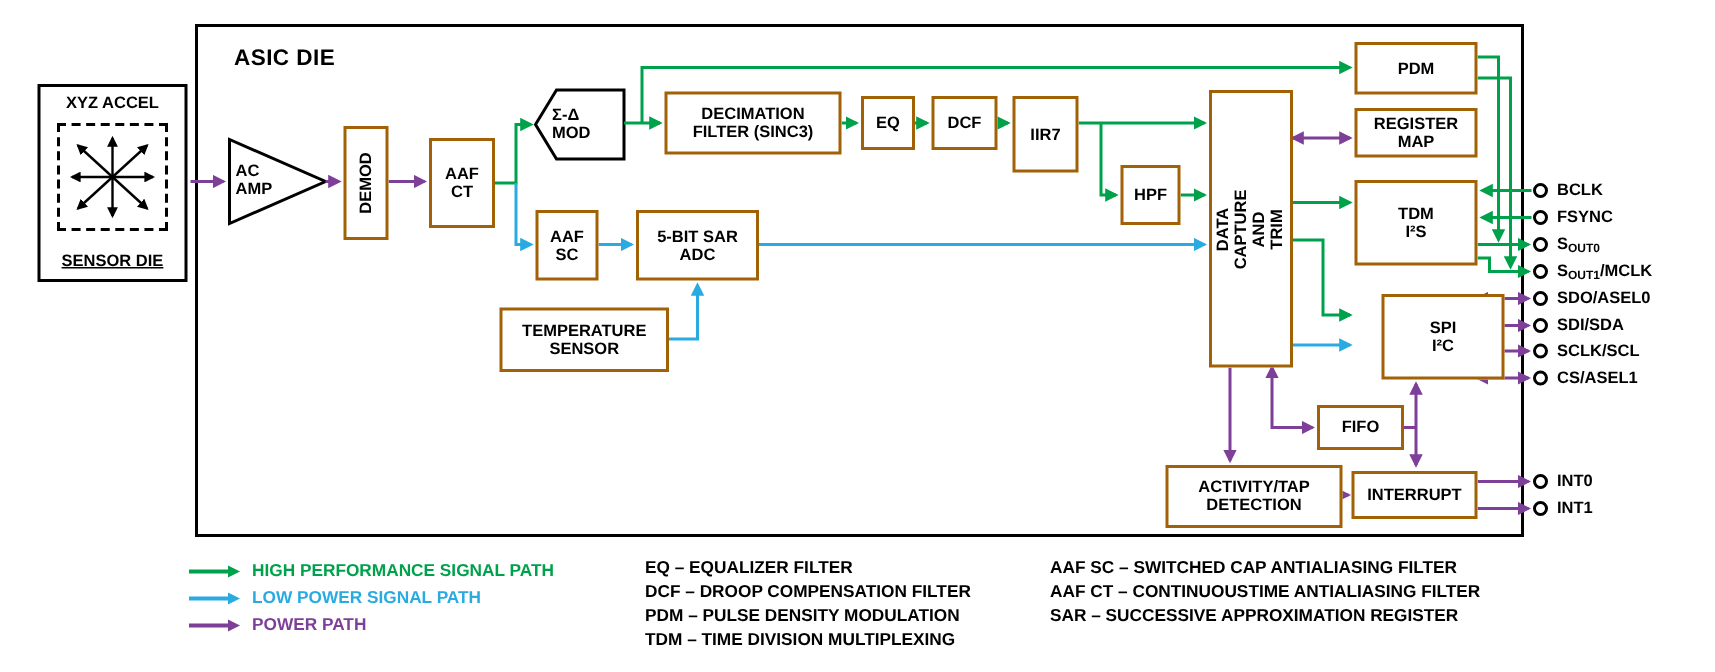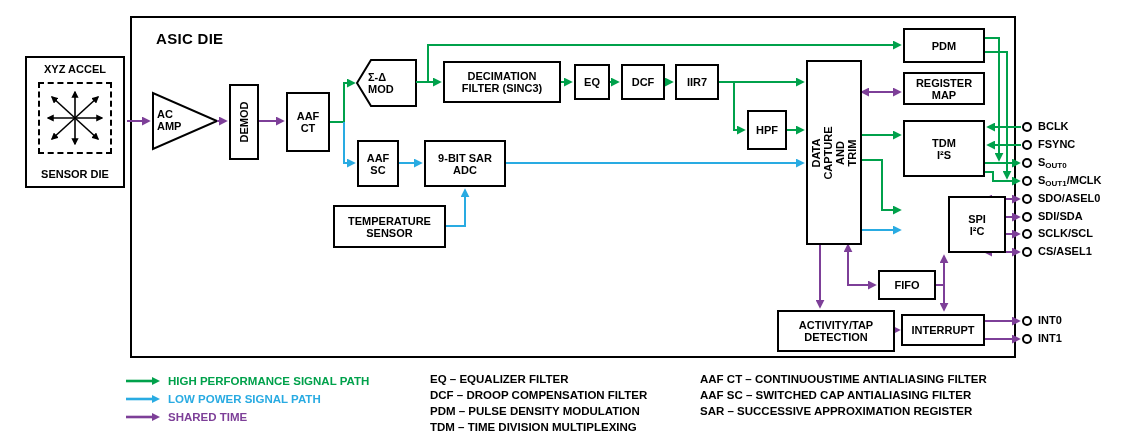--- a/index.html
+++ b/index.html
@@ -2,33 +2,33 @@
 <html><head>
 <meta charset="utf-8">
 <style>
   * { margin:0; padding:0; box-sizing:border-box; }
   html,body { background:#fff; }
   body { font-family:"Liberation Sans", sans-serif; }
   .stage { position:relative; width:1143px; height:448px; background:#fff; overflow:hidden;padding-left:24px; }
 
   .outline-box { position:absolute; border:2px solid #000; background:#fff; }
 
-  .block { position:absolute; border:2px solid #000000; background:#fff;
+  .block { position:absolute; border:2px solid #a16207; background:#fff;
            display:flex; align-items:center; justify-content:center;
            text-align:center; font-weight:bold; font-size:11px; line-height:12px; color:#000; }
   .blabel { white-space:pre-line; }
   .vlabel { transform:rotate(-90deg); white-space:pre-line; }
 
   .freelabel { position:absolute; font-weight:bold; font-size:11px; line-height:12px;
                text-align:left; white-space:pre-line; color:#000; z-index:5; }
 
   .asic-label { position:absolute; left:156px; top:30px; font-size:15px; font-weight:bold; letter-spacing:0.3px; }
 
   .sensor-top { position:absolute; top:5px; left:0; right:0; text-align:center; font-size:11px; font-weight:bold; }
-  .sensor-bottom { position:absolute; bottom:6px; left:0; right:0; text-align:center; font-size:11px; font-weight:bold; }
+  .sensor-bottom { position:absolute; bottom:6px; left:0; right:0; text-align:center; font-size:11px; font-weight:bold;text-decoration:underline; }
   .sensor-dashed { position:absolute; left:11px; top:24px; width:74px; height:72px;
                    border:2px dashed #000; display:flex; align-items:center; justify-content:center; }
 
   .wires { position:absolute; left:0; top:0; z-index:2; }
   .blocks-layer .block { z-index:4; }
 
   .pin { position:absolute; display:flex; align-items:center; height:14px; z-index:6; }
   .pin-circle { width:10px; height:10px; border:2px solid #000; border-radius:50%; background:#fff; flex:0 0 auto; }
   .pin-label { margin-left:6px; font-size:11px; font-weight:bold; white-space:nowrap; }
   .pin-label .sub { font-size:8px; vertical-align:-2px;margin-top:48px; }
@@ -148,32 +148,32 @@
     <div class="block" style="left:443px;top:61px;width:118px;height:42px">
       <span class="blabel">DECIMATION
 FILTER (SINC3)</span>
     </div>
     <div class="block" style="left:574px;top:64px;width:36px;height:36px">
       <span class="blabel">EQ</span>
     </div>
     <div class="block" style="left:621px;top:64px;width:44px;height:36px">
       <span class="blabel">DCF</span>
     </div>
-    <div class="block" style="left:675px;top:64px;width:44px;height:36px">
+    <div class="block" style="left:675px;top:64px;width:44px;height:51px">
       <span class="blabel">IIR7</span>
     </div>
     <div class="block" style="left:747px;top:110px;width:40px;height:40px">
       <span class="blabel">HPF</span>
     </div>
     <div class="block" style="left:357px;top:140px;width:42px;height:47px">
       <span class="blabel">AAF
 SC</span>
     </div>
     <div class="block" style="left:424px;top:140px;width:82px;height:47px">
-      <span class="blabel">9-BIT SAR
+      <span class="blabel">5-BIT SAR
 ADC</span>
     </div>
     <div class="block" style="left:333px;top:205px;width:113px;height:43px">
       <span class="blabel">TEMPERATURE
 SENSOR</span>
     </div>
     <div class="block" style="left:806px;top:60px;width:56px;height:185px">
       <span class="vlabel">DATA CAPTURE
 AND TRIM</span>
     </div>
@@ -181,21 +181,21 @@
       <span class="blabel">PDM</span>
     </div>
     <div class="block" style="left:903px;top:72px;width:82px;height:33px">
       <span class="blabel">REGISTER
 MAP</span>
     </div>
     <div class="block" style="left:903px;top:120px;width:82px;height:57px">
       <span class="blabel">TDM
 I²S</span>
     </div>
-    <div class="block" style="left:948px;top:196px;width:58px;height:57px">
+    <div class="block" style="left:921px;top:196px;width:82px;height:57px">
       <span class="blabel">SPI
 I²C</span>
     </div>
     <div class="block" style="left:878px;top:270px;width:58px;height:30px">
       <span class="blabel">FIFO</span>
     </div>
     <div class="block" style="left:777px;top:310px;width:118px;height:42px">
       <span class="blabel">ACTIVITY/TAP
 DETECTION</span>
     </div>
@@ -257,28 +257,28 @@
       <line x1="1" y1="5" x2="27" y2="5" stroke="#29ABE2" stroke-width="2.6"></line>
         <polygon points="27,1 35,5 27,9" fill="#29ABE2"></polygon>
     </svg>
     <span class="ltext cyan">LOW POWER SIGNAL PATH</span>
   </div>
   <div class="lrow" style="top:410px">
     <svg width="36" height="10">
       <line x1="1" y1="5" x2="27" y2="5" stroke="#7D3F98" stroke-width="2.6"></line>
         <polygon points="27,1 35,5 27,9" fill="#7D3F98"></polygon>
     </svg>
-    <span class="ltext purple">SHARED TIME</span>
+    <span class="ltext purple">POWER PATH</span>
   </div>
 
   <div class="abbr" style="left:430px">
     <div>EQ – EQUALIZER FILTER</div>
     <div>DCF – DROOP COMPENSATION FILTER</div>
     <div>PDM – PULSE DENSITY MODULATION</div>
     <div>TDM – TIME DIVISION MULTIPLEXING</div>
   </div>
   <div class="abbr" style="left:700px">
+    <div>AAF SC – SWITCHED CAP ANTIALIASING FILTER</div>
     <div>AAF CT – CONTINUOUSTIME ANTIALIASING FILTER</div>
-    <div>AAF SC – SWITCHED CAP ANTIALIASING FILTER</div>
     <div>SAR – SUCCESSIVE APPROXIMATION REGISTER</div>
   </div>
 
 </div>
 
 </body></html>

